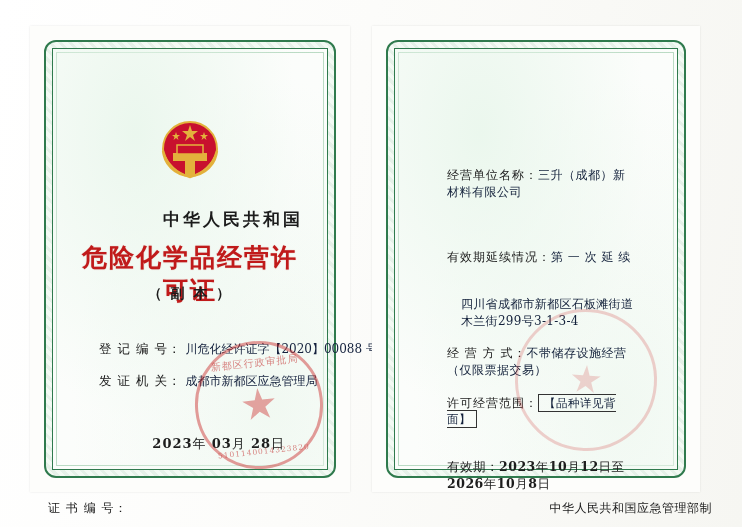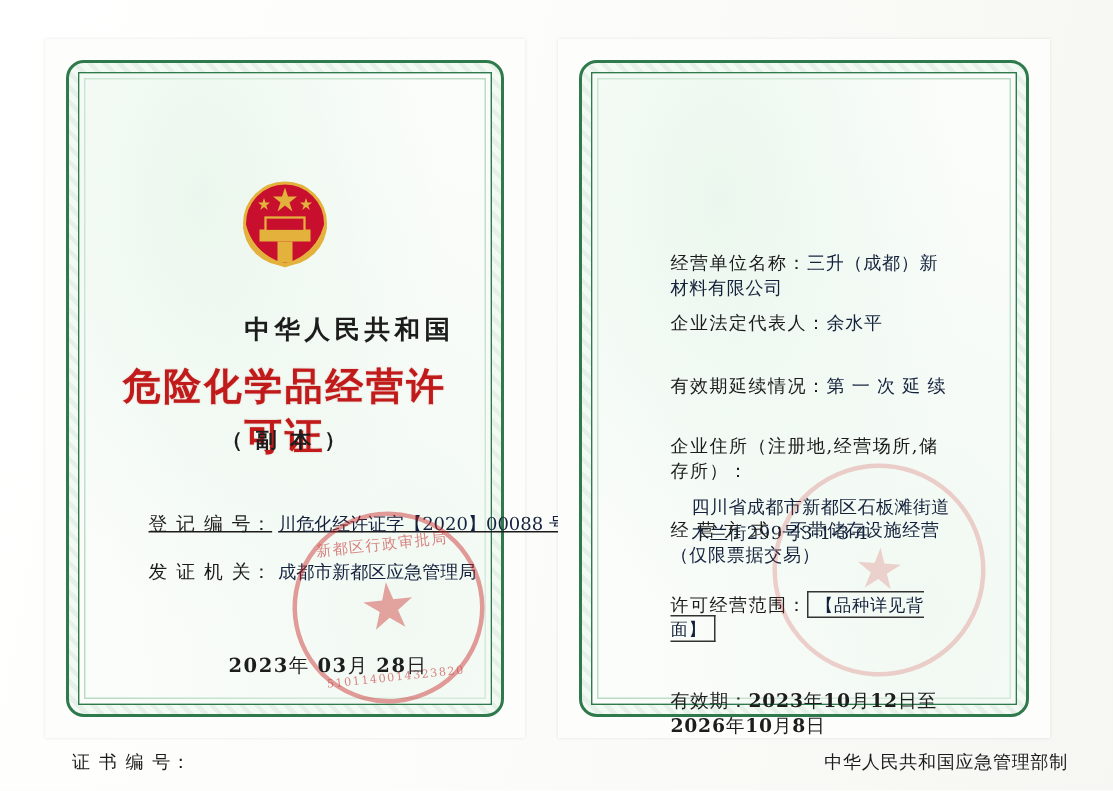--- a/index.html
+++ b/index.html
@@ -125,21 +125,21 @@
     letter-spacing: 1px;
     white-space: nowrap;
   }
   .field-value {
     margin-left: 4px;
     font-size: 12px;
     color: #14213d;
     white-space: nowrap;
   }
 
-  .reg-line   { left: 22px; top: 268px; text-decoration: underline; }
+  .reg-line   { left: 22px; top: 268px; }
   .issuer-line{ left: 22px; top: 300px; }
 
   .date-line {
     position: absolute;
     right: 18px;
     top: 362px;
     font-size: 13px;
     font-family: "DejaVu Serif", "Liberation Serif", serif;
     letter-spacing: 1px;
   }
@@ -343,30 +343,26 @@
   <div class="cert cert-right">
     <div class="border-outer">
       <div class="border-inner">
         <div class="paper-tint"></div>
         <div class="content">
 
           <div class="r-field r-f1">
             <span class="r-label">经营单位名称：</span><span class="r-inline-value">三升（成都）新材料有限公司</span>
           </div>
 
-          <div class="r-field r-f2">
-            <span class="r-label">企业法定代表人：</span><span class="r-inline-value">余水平</span>
-          </div>
 
           <div class="r-field r-f3">
             <span class="r-label">有效期延续情况：</span><span class="r-inline-value">第 一 次 延 续</span>
           </div>
 
           <div class="r-field r-f4">
-            <span class="r-label">企业住所（注册地,经营场所,储存所）：</span>
             <span class="r-value-below">四川省成都市新都区石板滩街道木兰街299号3-1-3-4</span>
           </div>
 
           <div class="r-field r-f5">
             <span class="r-label">经 营 方 式：</span><span class="r-inline-value">不带储存设施经营（仅限票据交易）</span>
           </div>
 
           <div class="r-field r-f6">
             <span class="r-label">许可经营范围：</span><span class="r-inline-value boxed">【品种详见背面】</span>
           </div>

